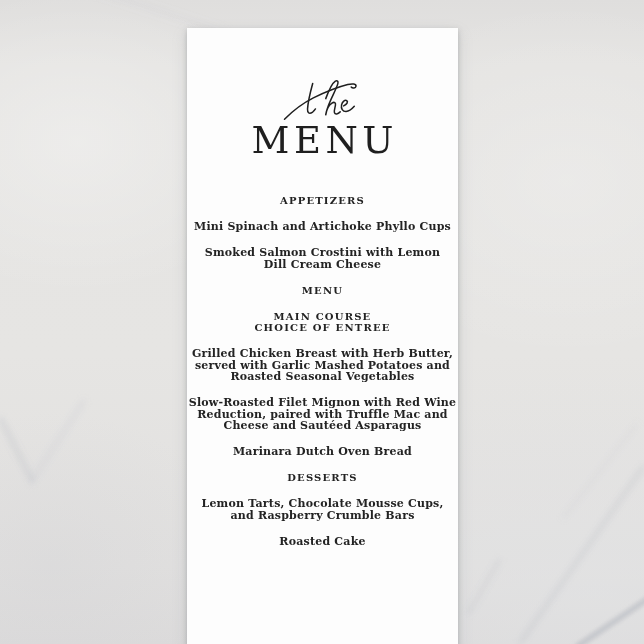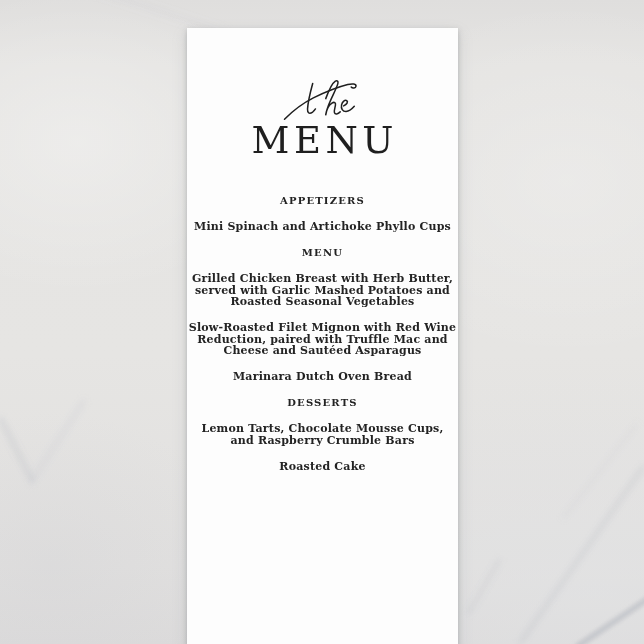--- a/index.html
+++ b/index.html
@@ -130,25 +130,27 @@
 
     <path d="M90,40.5 C94.5,38.5 97,35 94.5,33 C92,31.2 88,34.4 87,39 C85.9,44.3 88.5,48.8 93.5,48.7 C98,48.6 102,45.2 105.5,41.2"></path>
   </svg>
 
   <h1 class="title-main">MENU</h1>
 
   <div class="menu-body">
       <section>
         <p class="heading">APPETIZERS</p>
         <p class="item">Mini Spinach and Artichoke Phyllo Cups</p>
+        <p class="item">Smoked Salmon Crostini with Lemon<br>Dill Cream Cheese</p>
       </section>
       <section>
         <p class="heading">MENU</p>
       </section>
       <section>
+        <p class="heading">MAIN COURSE<br>CHOICE OF ENTREE</p>
         <p class="item">Grilled Chicken Breast with Herb Butter,<br>served with Garlic Mashed Potatoes and<br>Roasted Seasonal Vegetables</p>
         <p class="item">Slow-Roasted Filet Mignon with Red Wine<br>Reduction, paired with Truffle Mac and<br>Cheese and Sautéed Asparagus</p>
         <p class="item">Marinara Dutch Oven Bread</p>
       </section>
       <section>
         <p class="heading">DESSERTS</p>
         <p class="item">Lemon Tarts, Chocolate Mousse Cups,<br>and Raspberry Crumble Bars</p>
         <p class="item">Roasted Cake</p>
       </section>
     </div>

